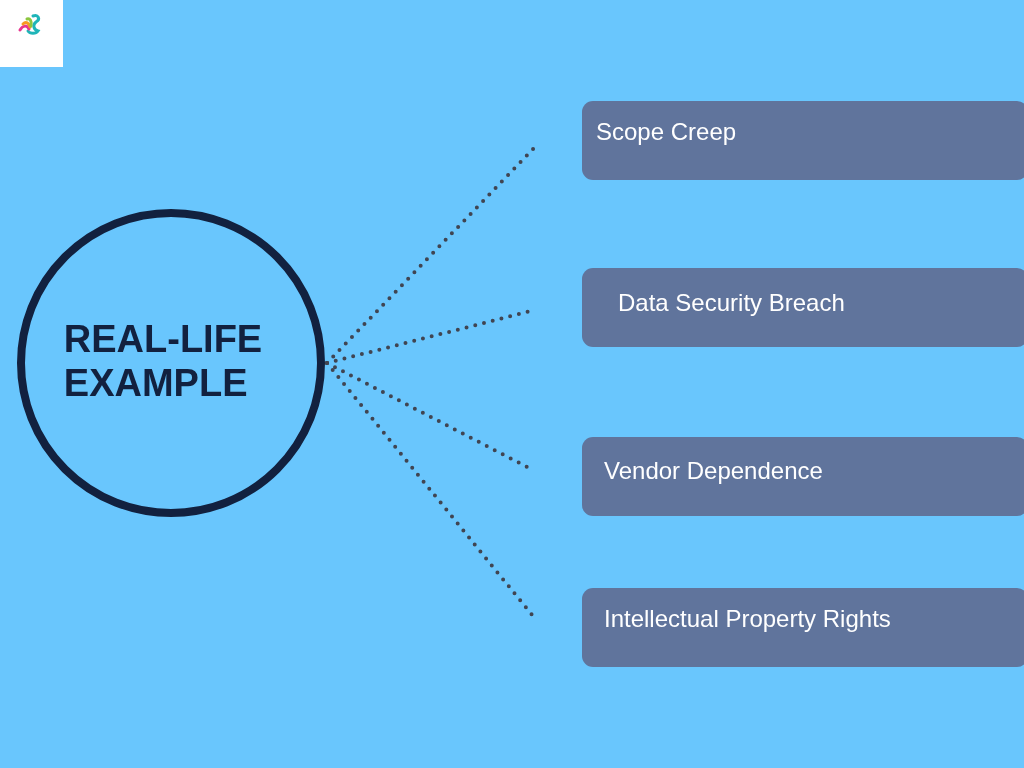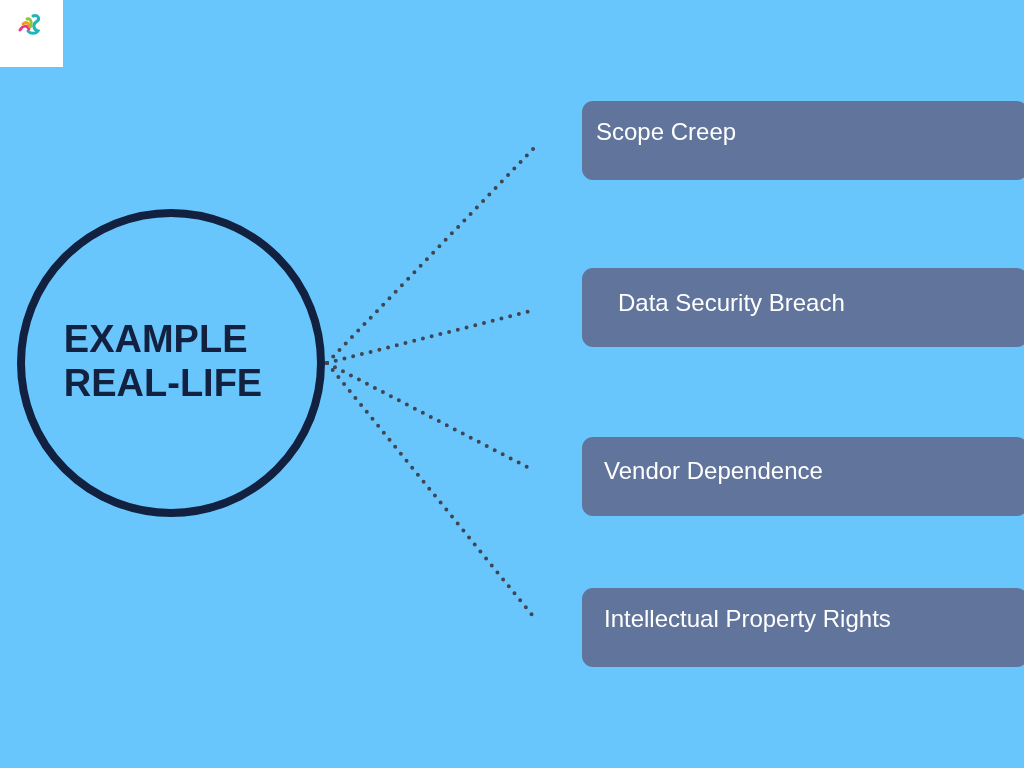--- a/index.html
+++ b/index.html
@@ -32,22 +32,22 @@
   <g fill="none" stroke="#404552" stroke-width="4" stroke-linecap="round" stroke-dasharray="0 9">
     <line x1="327" y1="363" x2="537" y2="145"></line>
     <line x1="327" y1="363" x2="531" y2="311"></line>
     <line x1="327" y1="363" x2="531" y2="469"></line>
     <line x1="327" y1="363" x2="537" y2="621"></line>
   </g>
 </svg>
 
 <div class="circle">
   <div class="circle-text">
+    <div>REAL-LIFE</div>
     <div>EXAMPLE</div>
-    <div>REAL-LIFE</div>
   </div>
 </div>
 
 <div class="box" id="b0">
   <span>Scope Creep</span>
 </div>
 <div class="box" id="b1">
   <span>Data Security Breach</span>
 </div>
 <div class="box" id="b2">

